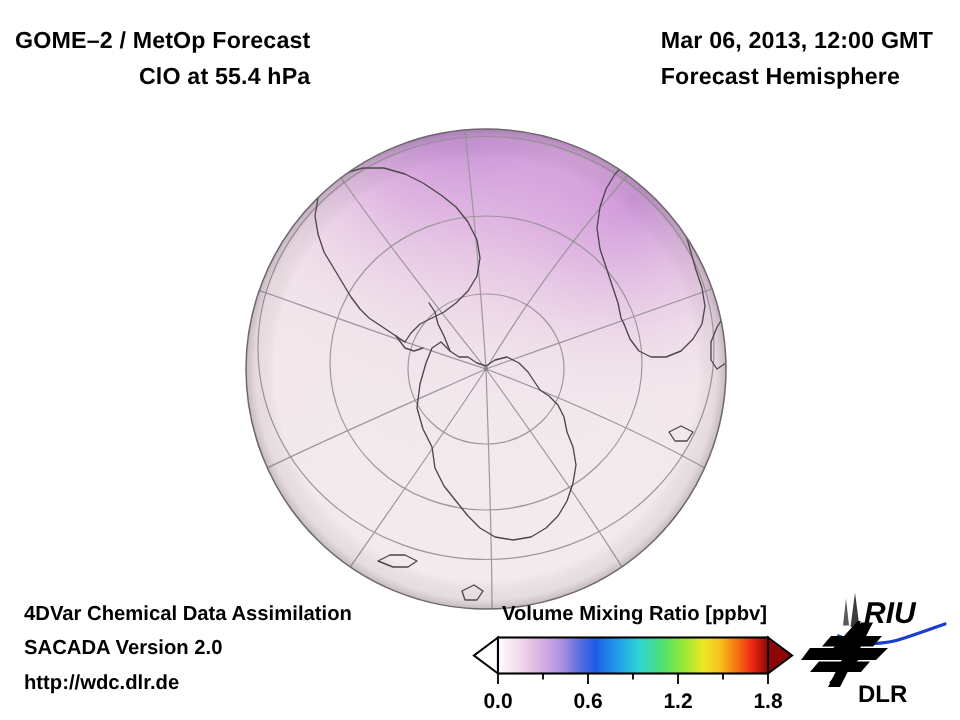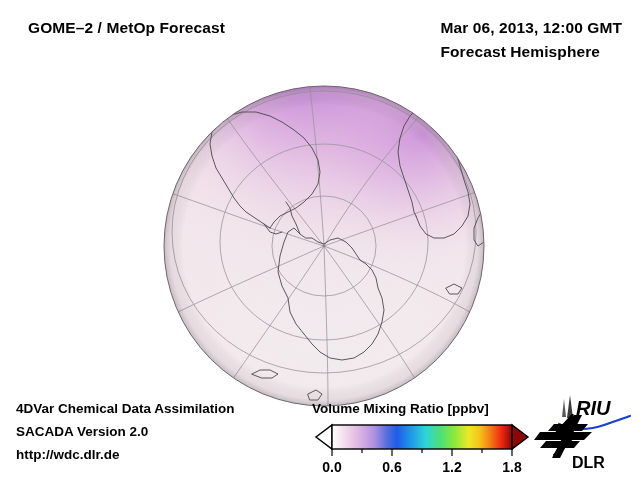--- a/index.html
+++ b/index.html
@@ -12,21 +12,21 @@
     height: 480px;
     position: relative;
     overflow: hidden;
     font-family: "Liberation Sans", sans-serif;
     color: #000000;
   }
 
   
   .header-left {
     position: absolute;
-    left: 28px;
+    left: 10px;
     top: 16px;
     text-align: right;
   }
   .header-right {
     position: absolute;
     right: 18px;
     top: 16px;
     text-align: left;
   }
   .hdr-line {
@@ -65,21 +65,21 @@
   
   .cbar-block {
     position: absolute;
     left: 312px;
     top: 400px;
     width: 222px;
   }
   .cbar-title {
     font-size: 13.5px;
     font-weight: bold;
-    text-align: left;
+    text-align: center;
     line-height: 18px;
     white-space: nowrap;
     margin-bottom: 4px;
   }
   .cbar-svg { display: block; }
 
   
   .riu-logo {
     position: absolute;
     left: 556px;
@@ -94,20 +94,21 @@
     top: 414px;
     width: 76px;
     height: 60px;
   }
 </style>
 </head>
 <body>
 
 <div class="header-left">
   <div class="hdr-line">GOME–2 / MetOp Forecast</div>
+  <div class="hdr-line">ClO at 55.4 hPa</div>
 </div>
 
 <div class="header-right">
   <div class="hdr-line">Mar 06, 2013, 12:00 GMT</div>
   <div class="hdr-line">Forecast Hemisphere</div>
 </div>
 
 <div class="globe-wrap">
   <svg class="globe-svg" width="328" height="328" viewBox="0 0 328 328">
     <defs>

